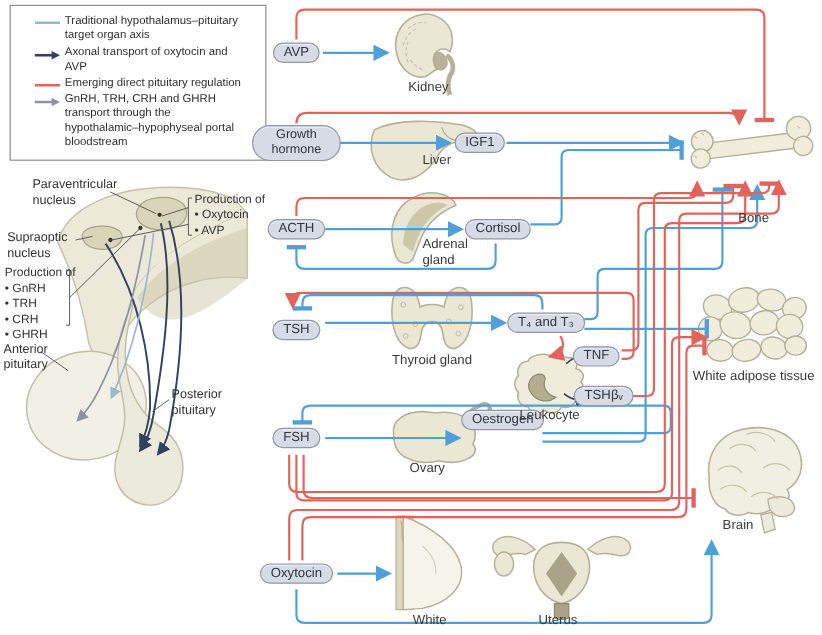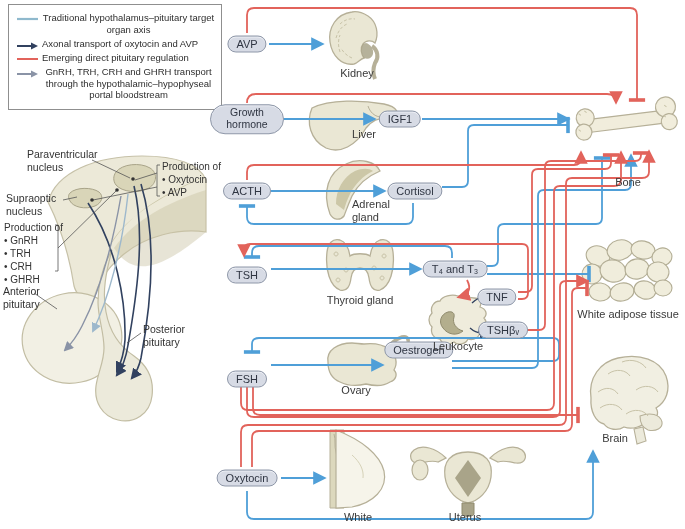--- a/index.html
+++ b/index.html
@@ -3,21 +3,21 @@
 <meta charset="utf-8">
 <style>
   html,body{margin:0;padding:0;background:#fff;}
   #fig{position:relative;width:685px;height:529px;background:#fff;font-family:"Liberation Sans",sans-serif;overflow:hidden;}
   #net{position:absolute;left:0;top:0;}
   .lbl{position:absolute;font-size:11px;color:#3a3a3a;white-space:nowrap;transform:translate(-50%,0);}
   .lbl.wrap{white-space:normal;transform:none;}
   .pill{position:absolute;transform:translate(-50%,-50%);background:#d7dbe5;border:1.4px solid #8e97a8;border-radius:999px;color:#2f3542;font-size:11px;padding:1px 8px 2px 8px;white-space:nowrap;box-shadow:inset 0 1px 0 #eef0f5;}
   .pill.multi{border-radius:16px;text-align:center;line-height:1.12;padding:2px 7px;white-space:normal;width:58px;font-size:10.5px;}
   #legend{position:absolute;left:8px;top:4px;width:214px;border:1px solid #8f8f8f;background:#fff;padding:5px 6px 6px 7px;box-sizing:border-box;}
-  .leg-row{display:flex;align-items:flex-start;margin:2px 0;text-align:center;}
+  .leg-row{display:flex;align-items:flex-start;margin:2px 12px;}
   .leg-ic{flex:0 0 26px;margin-top:4px;}
   .leg-tx{font-size:9.5px;line-height:1.25;color:#2e2e2e;}
   .pit-lbl{position:absolute;font-size:10.5px;line-height:1.2;color:#333;}
   .prod{position:absolute;font-size:10px;line-height:1.3;color:#333;}
   .prod .t{font-size:10px;}
   .prod .i::before{content:"• ";}
 </style>
 </head>
 <body>
 <div id="fig">
@@ -242,21 +242,21 @@
   <div class="i">CRH</div>
   <div class="i">GHRH</div>
 </div>
 <div class="pit-lbl wrap" style="left:3px;top:285px;width:52px;">Anterior pituitary</div>
 <div class="pit-lbl wrap" style="left:143px;top:323px;width:56px;">Posterior pituitary</div>
 
 <div class="pill" style="left:247px;top:44px;">AVP</div>
 <div class="pill multi" style="left:247px;top:119px;">Growth hormone</div>
 <div class="pill" style="left:247px;top:191px;">ACTH</div>
 <div class="pill" style="left:247px;top:275px;">TSH</div>
-<div class="pill" style="left:247px;top:379px;">FSH</div>
+<div class="pill" style="left:247px;top:365px;">FSH</div>
 <div class="pill" style="left:247px;top:478px;">Oxytocin</div>
 <div class="pill" style="left:400px;top:119px;">IGF1</div>
 <div class="pill" style="left:415px;top:191px;">Cortisol</div>
 <div class="pill" style="left:455px;top:269px;">T₄ and T₃</div>
 <div class="pill" style="left:497px;top:297px;">TNF</div>
 <div class="pill" style="left:503px;top:330px;">TSHβᵥ</div>
 <div class="pill" style="left:419px;top:350px;">Oestrogen</div>
 
 <div class="lbl" style="left:357px;top:67px;">Kidney</div>
 <div class="lbl" style="left:364px;top:128px;">Liver</div>

